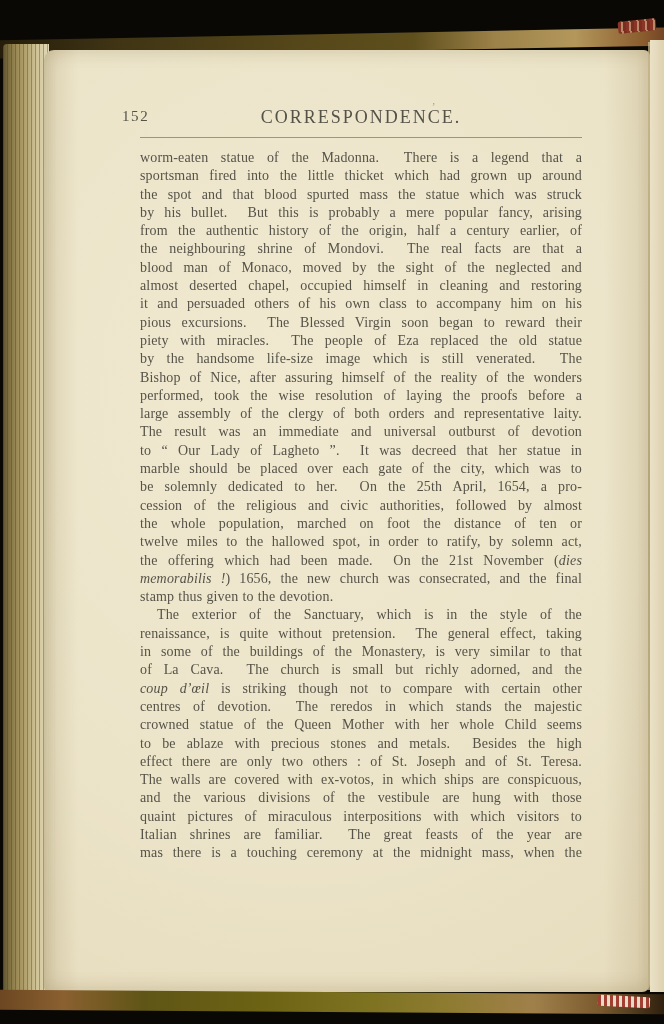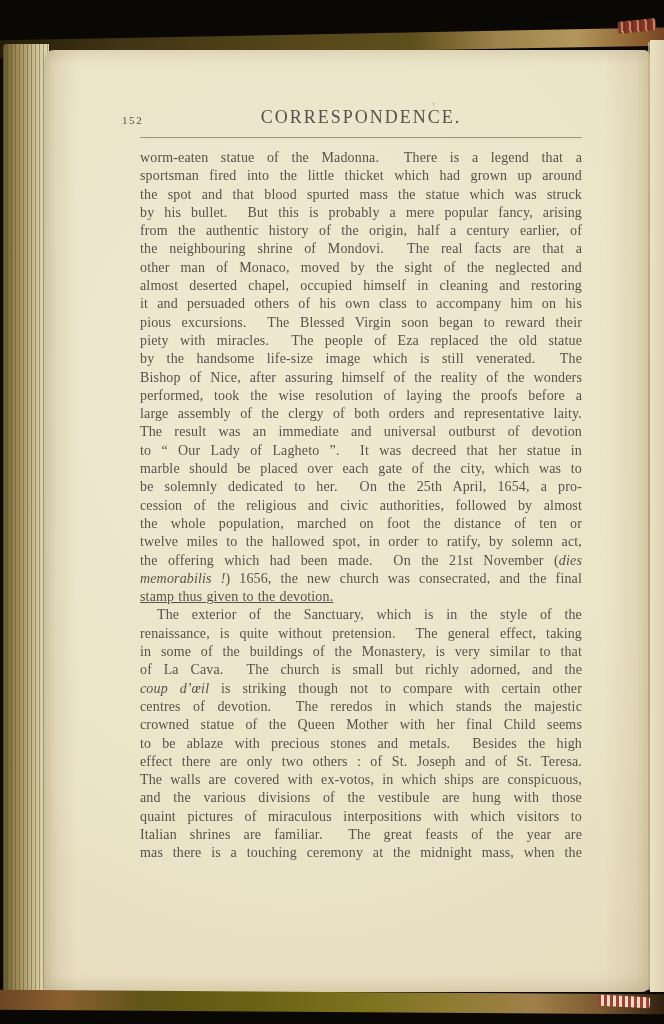--- a/index.html
+++ b/index.html
@@ -62,22 +62,22 @@
     background:linear-gradient(90deg,#ebe2c6,#dcd1b0);
   }
 
   
   .content{
     position:absolute;left:140px;top:104px;width:442px;
     color:var(--ink,#555248);
   }
   .header{position:relative;height:22px;}
   .page-num{
-    position:absolute;left:-18px;top:10px;
-    font-size:11px;letter-spacing:1.6px;font-family:Liberation Serif, serif;
+    position:absolute;left:-18px;top:4px;
+    font-size:15px;letter-spacing:1.6px;font-family:Liberation Serif, serif;
   }
   .running-head{
     display:block;text-align:center;
     font-size:18px;letter-spacing:2px;padding-top:3px;
   }
   .stray-mark{
     position:absolute;left:292px;top:-3px;
     font-size:10px;opacity:.55;
   }
   .rule{
@@ -86,21 +86,21 @@
   }
   .body-text{
     margin-top:11px;
     font-size:14px;line-height:18.3px;
     letter-spacing:.15px;word-spacing:.5px;
   }
   .line{
     text-align:justify;text-align-last:justify;
     height:18.3px;overflow:hidden;white-space:normal;
   }
-  .line.short{text-align-last:left;text-decoration:underline;}
+  .line.short{text-align-last:left;}
   .line.indent{text-indent:17px;}
   .it{font-style:italic;}
 </style>
 </head>
 <body style="--bg: #0a0805; --paper: #ece4c9; --ink: #555248; --rule: #8d8672; --cover_dark: #554719; --cover_gold: #6d6314; --leather: #8a6030; --endband_red: #a33f32; --stack_dark: #7a6b3e; --stack_light: #e2d9b8;">
 
 <div class="photo">
   <div class="cover-top"></div>
   <div class="page-stack"></div>
   <div class="page"></div>
@@ -118,21 +118,21 @@
     </div>
     <div class="rule"></div>
     <div class="body-text">
         <div class="para">
           <div class="line"><span>worm-eaten statue of the Madonna.&nbsp; There is a legend that a</span></div>
           <div class="line"><span>sportsman fired into the little thicket which had grown up around</span></div>
           <div class="line"><span>the spot and that blood spurted mass the statue which was struck</span></div>
           <div class="line"><span>by his bullet.&nbsp; But this is probably a mere popular fancy, arising</span></div>
           <div class="line"><span>from the authentic history of the origin, half a century earlier, of</span></div>
           <div class="line"><span>the neighbouring shrine of Mondovi.&nbsp; The real facts are that a</span></div>
-          <div class="line"><span>other man of Monaco, moved by the sight of the neglected and</span></div>
+          <div class="line"><span>blood man of Monaco, moved by the sight of the neglected and</span></div>
           <div class="line"><span>almost deserted chapel, occupied himself in cleaning and restoring</span></div>
           <div class="line"><span>it and persuaded others of his own class to accompany him on his</span></div>
           <div class="line"><span>pious excursions.&nbsp; The Blessed Virgin soon began to reward their</span></div>
           <div class="line"><span>piety with miracles.&nbsp; The people of Eza replaced the old statue</span></div>
           <div class="line"><span>by the handsome life-size image which is still venerated.&nbsp; The</span></div>
           <div class="line"><span>Bishop of Nice, after assuring himself of the reality of the wonders</span></div>
           <div class="line"><span>performed, took the wise resolution of laying the proofs before a</span></div>
           <div class="line"><span>large assembly of the clergy of both orders and representative laity.</span></div>
           <div class="line"><span>The result was an immediate and universal outburst of devotion</span></div>
           <div class="line"><span>to “ Our Lady of Lagheto ”.&nbsp; It was decreed that her statue in</span></div>
@@ -145,21 +145,21 @@
           <div class="line"><span class="it">memorabilis !</span><span>) 1656, the new church was consecrated, and the final</span></div>
           <div class="line short"><span>stamp thus given to the devotion.</span></div>
         </div>
         <div class="para">
           <div class="line indent"><span>The exterior of the Sanctuary, which is in the style of the</span></div>
           <div class="line"><span>renaissance, is quite without pretension.&nbsp; The general effect, taking</span></div>
           <div class="line"><span>in some of the buildings of the Monastery, is very similar to that</span></div>
           <div class="line"><span>of La Cava.&nbsp; The church is small but richly adorned, and the</span></div>
           <div class="line"><span class="it">coup d’œil</span><span> is striking though not to compare with certain other</span></div>
           <div class="line"><span>centres of devotion.&nbsp; The reredos in which stands the majestic</span></div>
-          <div class="line"><span>crowned statue of the Queen Mother with her final Child seems</span></div>
+          <div class="line"><span>crowned statue of the Queen Mother with her whole Child seems</span></div>
           <div class="line"><span>to be ablaze with precious stones and metals.&nbsp; Besides the high</span></div>
           <div class="line"><span>effect there are only two others : of St. Joseph and of St. Teresa.</span></div>
           <div class="line"><span>The walls are covered with ex-votos, in which ships are conspicuous,</span></div>
           <div class="line"><span>and the various divisions of the vestibule are hung with those</span></div>
           <div class="line"><span>quaint pictures of miraculous interpositions with which visitors to</span></div>
           <div class="line"><span>Italian shrines are familiar.&nbsp; The great feasts of the year are</span></div>
           <div class="line"><span>mas there is a touching ceremony at the midnight mass, when the</span></div>
         </div>
       </div>
   </div>

